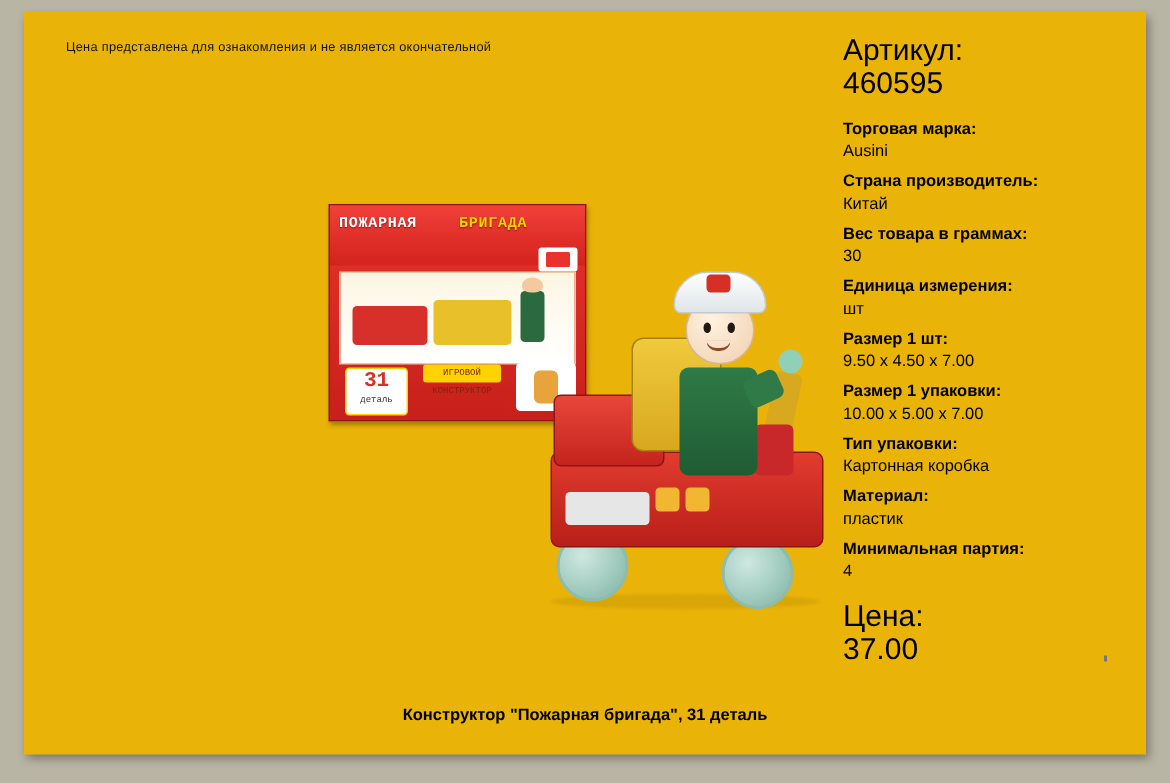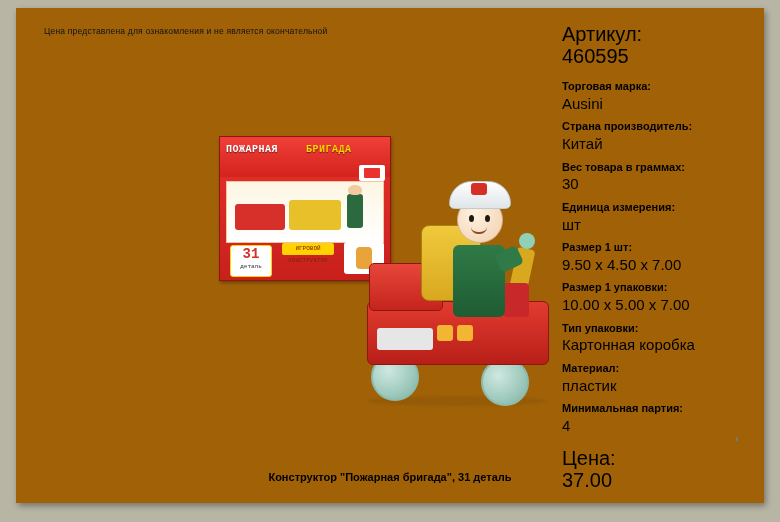--- a/index.html
+++ b/index.html
@@ -12,21 +12,21 @@
     background: #b9b5a4;
     font-family: "Liberation Sans", sans-serif;
     overflow: hidden;
   }
   .page {
     position: absolute;
     left: 16px;
     top: 8px;
     width: 748px;
     height: 495px;
-    background: #a16207;
+    background: #eab308;
     box-shadow: 2px 3px 6px rgba(0,0,0,0.35);
     overflow: hidden;
   }
   .disclaimer {
     position: absolute;
     left: 28px;
     top: 18px;
     font-size: 8.5px;
     color: #111;
     letter-spacing: 0.2px;
@@ -64,21 +64,21 @@
   .spec {
     margin-bottom: 7px;
   }
   .spec .k {
     font-size: 11px;
     font-weight: bold;
     color: #000;
     line-height: 1.25;
   }
   .spec .v {
-    font-size: 15px;
+    font-size: 11px;
     color: #000;
     line-height: 1.3;
   }
   .price-label {
     font-size: 20px;
     color: #000;
     line-height: 1.1;
     margin-top: 12px;
   }
   .price-value {

